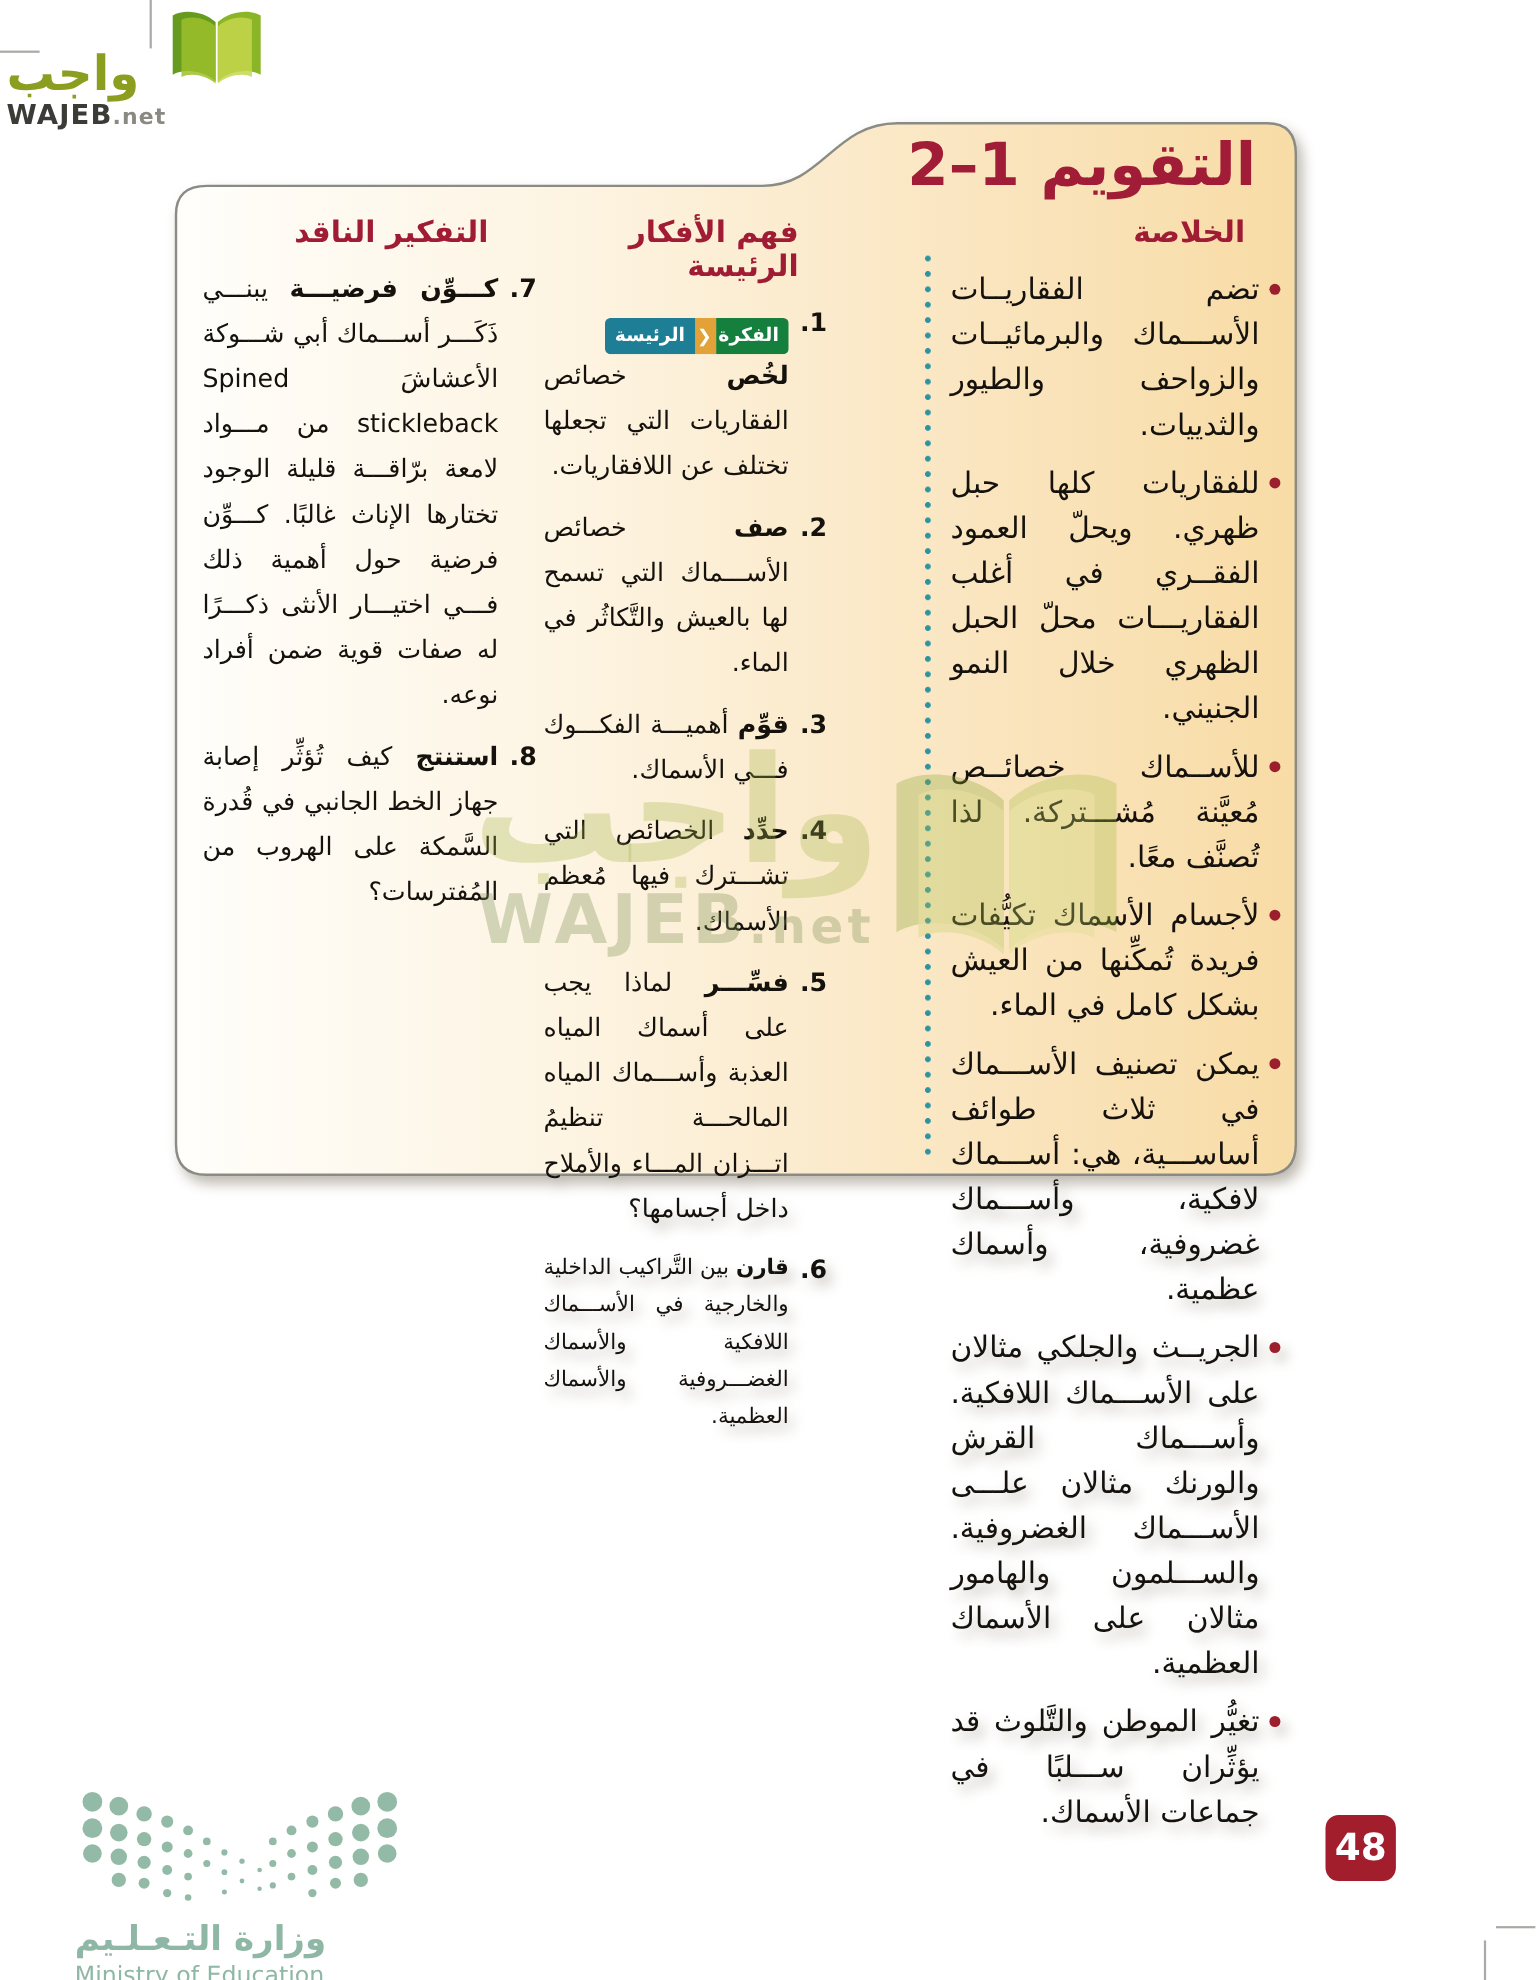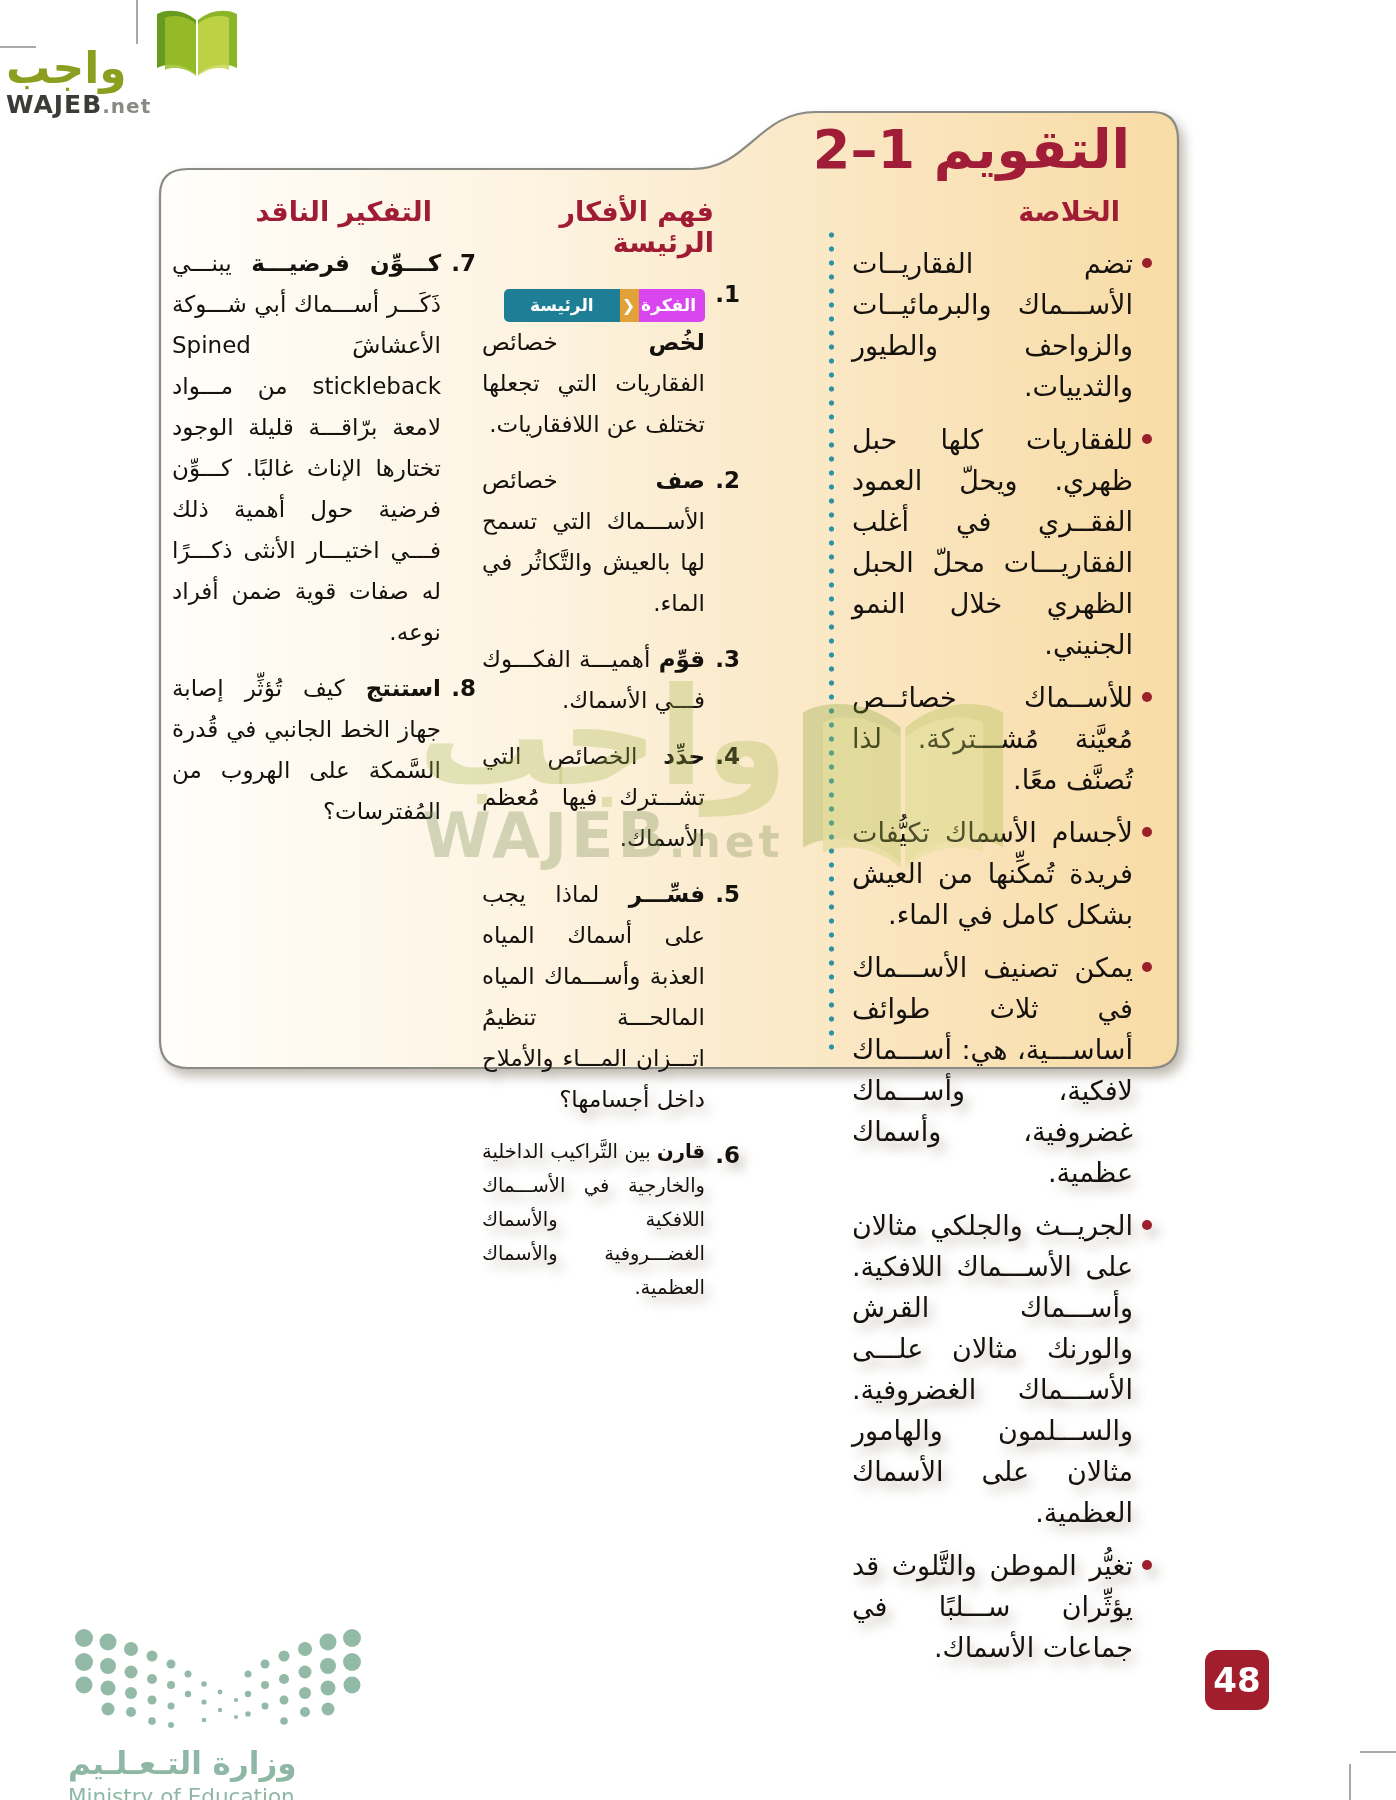--- a/index.html
+++ b/index.html
@@ -12,21 +12,21 @@
   
   .wajeb-logo{position:absolute;left:6px;top:6px;display:flex;align-items:flex-start;}
   .wajeb-text{display:flex;flex-direction:column;align-items:flex-start;margin-top:40px;}
   .wajeb-ar{font-size:44px;font-weight:bold;color:#8c9e1f;line-height:1;}
   .wajeb-en{font-size:25px;font-weight:bold;color:#3b3b38;letter-spacing:1px;}
   .wajeb-en .tld{color:#8a8a82;font-size:20px;}
   
   .card-wrap{position:absolute;left:148px;top:110px;width:1044px;height:980px;
     filter:drop-shadow(5px 7px 6px rgba(110,100,80,0.45));}
   .card-bg{position:absolute;left:0;top:0;}
-  .card-content{position:absolute;left:0;top:0;width:1044px;height:980px;direction:rtl;}
+  .card-content{position:absolute;left:12px;top:0;width:1044px;height:980px;direction:rtl;}
   .card-title{position:absolute;top:6px;right:62px;font-size:54px;font-weight:bold;
     color:#a11c36;margin:0;line-height:1.25;}
   .col{position:absolute;top:86px;}
   .col h2{margin:0 0 16px 0;font-size:27px;font-weight:bold;color:#a01c35;text-align:right;}
   .col-summary{right:40px;width:300px;}
   .col-summary h2{padding-left:0;padding-right:32px;}
   .col-main{right:452px;width:258px;}
   .col-main h2{padding-right:26px;}
   .col-crit{right:716px;width:304px;}
   .col-crit h2{padding-right:44px;}
@@ -39,23 +39,23 @@
   .s-bullet p{margin:0;font-size:27px;line-height:41px;color:#15110d;text-align:justify;flex:1;}
   
   .q-item{display:flex;gap:5px;margin-bottom:15px;}
   .q-num{flex:0 0 30px;font-size:23px;font-weight:bold;color:#15110d;line-height:41px;}
   .q-text{margin:0;font-size:23px;line-height:41px;color:#15110d;text-align:justify;flex:1;}
   .q-text b{font-weight:bold;}
   .q-text.small{font-size:19.5px;line-height:34px;}
   
   .badge{display:inline-flex;height:33px;border-radius:5px;overflow:hidden;
     vertical-align:-9px;font-weight:bold;color:#fff;}
-  .bp1{background:#d946ef;display:flex;align-items:center;padding:0 9px 0 2px;font-size:17px;}
+  .bp1{background:#15803d;display:flex;align-items:center;padding:0 9px 0 2px;font-size:17px;}
   .bchev{background:#e2a238;display:flex;align-items:center;padding:0 4px 0 2px;font-size:16px;color:#ffffff;}
-  .bp2{background:#1d7e95;display:flex;align-items:center;padding:0 26px;font-size:17px;}
+  .bp2{background:#1d7e95;display:flex;align-items:center;padding:0 9px;font-size:17px;}
   
   .wm{position:absolute;left:205px;top:560px;width:500px;pointer-events:none;text-align:center;}
   .wm-ar{font-size:135px;font-weight:bold;color:rgba(163,180,70,0.30);line-height:1.0;margin:0;}
   .wm-latin{font-size:62px;font-weight:bold;color:rgba(120,140,80,0.32);letter-spacing:4px;margin:0;line-height:1;}
   .wm-latin .tld{font-size:44px;}
   .wm-book{position:absolute;right:-165px;top:10px;opacity:0.33;}
   
   .ministry{position:absolute;left:68px;top:1624px;width:330px;color:#8fb7a5;}
   .ministry .m-ar{font-size:31px;font-weight:bold;line-height:1.15;margin-top:6px;direction:rtl;text-align:left;}
   .ministry .m-en{font-size:21.5px;margin-top:2px;}

